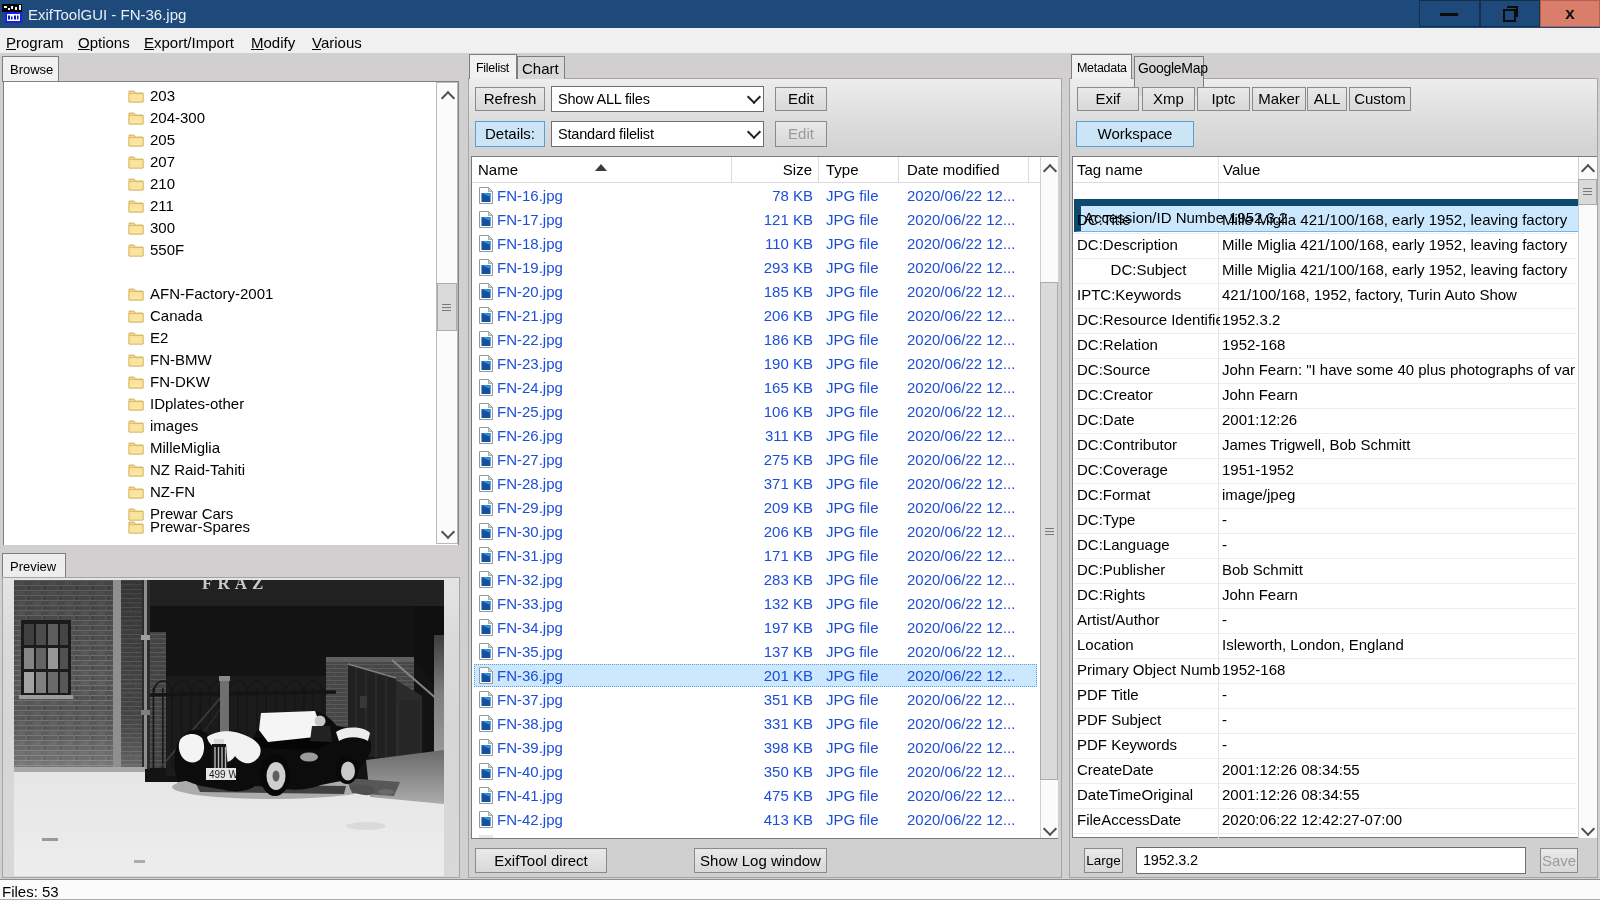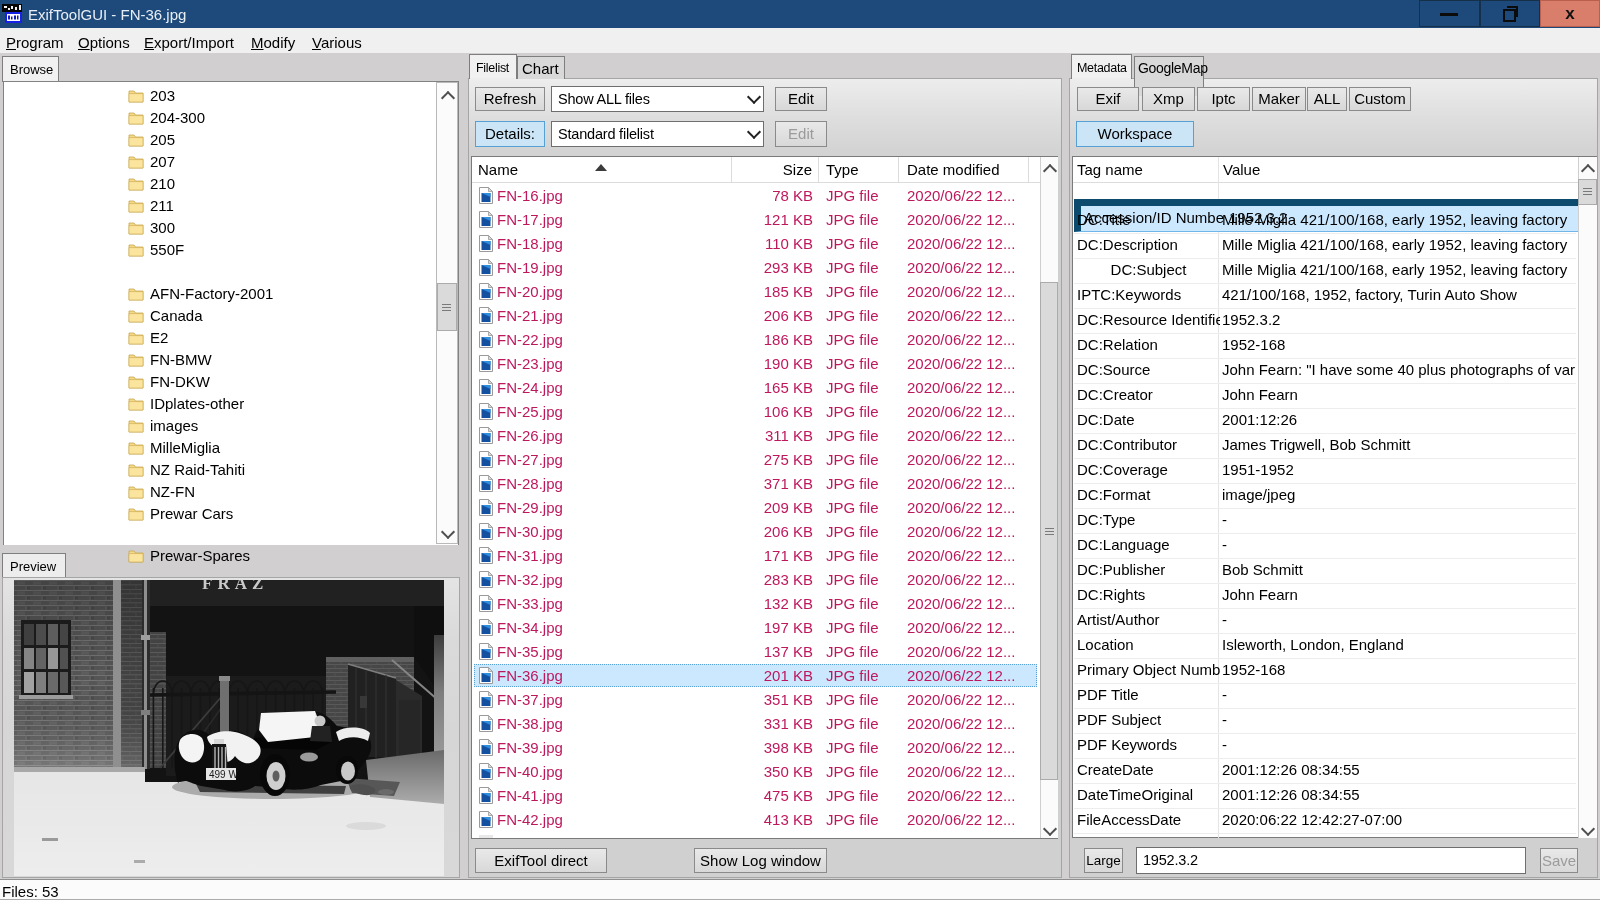--- a/index.html
+++ b/index.html
@@ -27,21 +27,21 @@
 .wbox{position:absolute;box-sizing:border-box;background:#FFFFFF;border:1px solid #828282;}
 
 .sb{position:absolute;background:#FBFBFB;box-sizing:border-box;border:1px solid #B5B5B5;}
 .sb-thumb{position:absolute;background:#DADADA;box-sizing:border-box;border:1px solid #ABABAB;}
 .grip{position:absolute;width:9px;height:7px;background:repeating-linear-gradient(180deg,#7A7A7A 0 1px,transparent 1px 3px);}
 .chevron{position:absolute;width:8px;height:8px;border-left:2px solid #4F4F4F;border-top:2px solid #4F4F4F;}
 
 .trow{position:absolute;height:22px;font-size:15px;color:#000;white-space:nowrap;}
 .trow .lbl{position:absolute;left:150px;top:2px;}
 
-.lrow{position:absolute;left:473px;width:567px;height:24px;font-size:15px;color:#be185d;}
+.lrow{position:absolute;left:473px;width:567px;height:24px;font-size:15px;color:#1d4ed8;}
 .lrow .nm{position:absolute;left:24px;top:3px;white-space:nowrap;}
 .lrow .sz{position:absolute;left:240px;width:100px;top:3px;text-align:right;}
 .lrow .tp{position:absolute;left:353px;top:3px;}
 .lrow .dt{position:absolute;left:434px;top:3px;white-space:nowrap;}
 .fico{position:absolute;left:6px;top:3px;width:14px;height:17px;}
 
 .mrow{position:absolute;left:1074px;width:502px;height:25px;font-size:15px;color:#000;overflow:hidden;border-bottom:1px solid #EDEDED;}
 .mrow .k{position:absolute;left:3px;top:3px;white-space:nowrap;width:143px;overflow:hidden;}
 .mrow .v{position:absolute;left:148px;top:3px;white-space:nowrap;}
 .hdr{font-size:15px;color:#000;position:absolute;}
@@ -209,21 +209,21 @@
       </svg>
       <span class="lbl">NZ-FN</span>
     </div>
 <div class="trow" style="left:0px;top:503px;width:430px;">
       <svg class="abs" style="left:128px;top:3px" width="16" height="16" viewBox="0 0 16 16">
         <path d="M1 3 L6 3 L7.5 5 L15 5 L15 14 L1 14 Z" fill="#F5D88B" stroke="#C9A84C" stroke-width="0.8"></path>
         <path d="M1 5.6 L15 5.6 L15 14 L1 14 Z" fill="#FBE49E" stroke="#C9A84C" stroke-width="0.6"></path>
       </svg>
       <span class="lbl">Prewar Cars</span>
     </div>
-<div class="trow" style="left:0px;top:545px;width:430px;">
+<div class="trow" style="left:0px;top:516px;width:430px;">
       <svg class="abs" style="left:128px;top:3px" width="16" height="16" viewBox="0 0 16 16">
         <path d="M1 3 L6 3 L7.5 5 L15 5 L15 14 L1 14 Z" fill="#F5D88B" stroke="#C9A84C" stroke-width="0.8"></path>
         <path d="M1 5.6 L15 5.6 L15 14 L1 14 Z" fill="#FBE49E" stroke="#C9A84C" stroke-width="0.6"></path>
       </svg>
       <span class="lbl">Prewar-Spares</span>
     </div>
 <div class="abs" style="left:4px;top:543px;width:454px;height:2px;background:#FFFFFF;"></div>
 <div class="sb" style="left:436px;top:82px;width:22px;height:462px;border:1px solid #B9B9B9;"></div>
 <div class="chevron" style="left:443px;top:93px;transform:rotate(45deg);"></div>
 <div class="chevron" style="left:443px;top:527px;transform:rotate(225deg);"></div>

